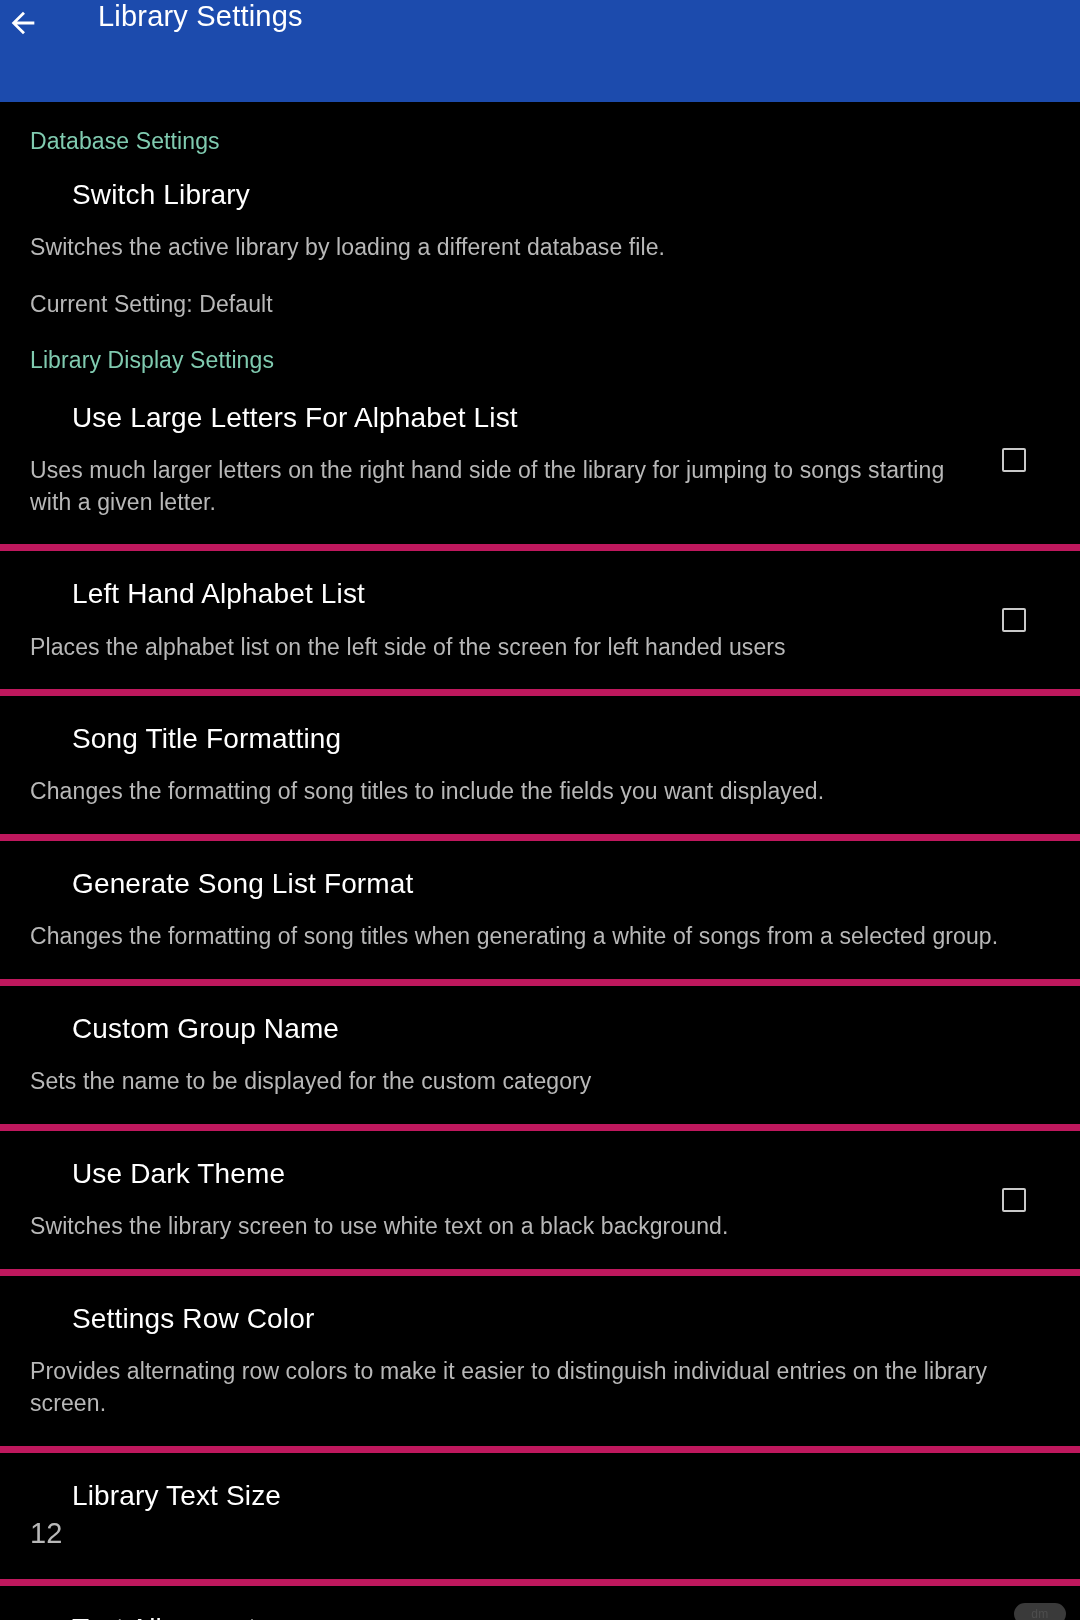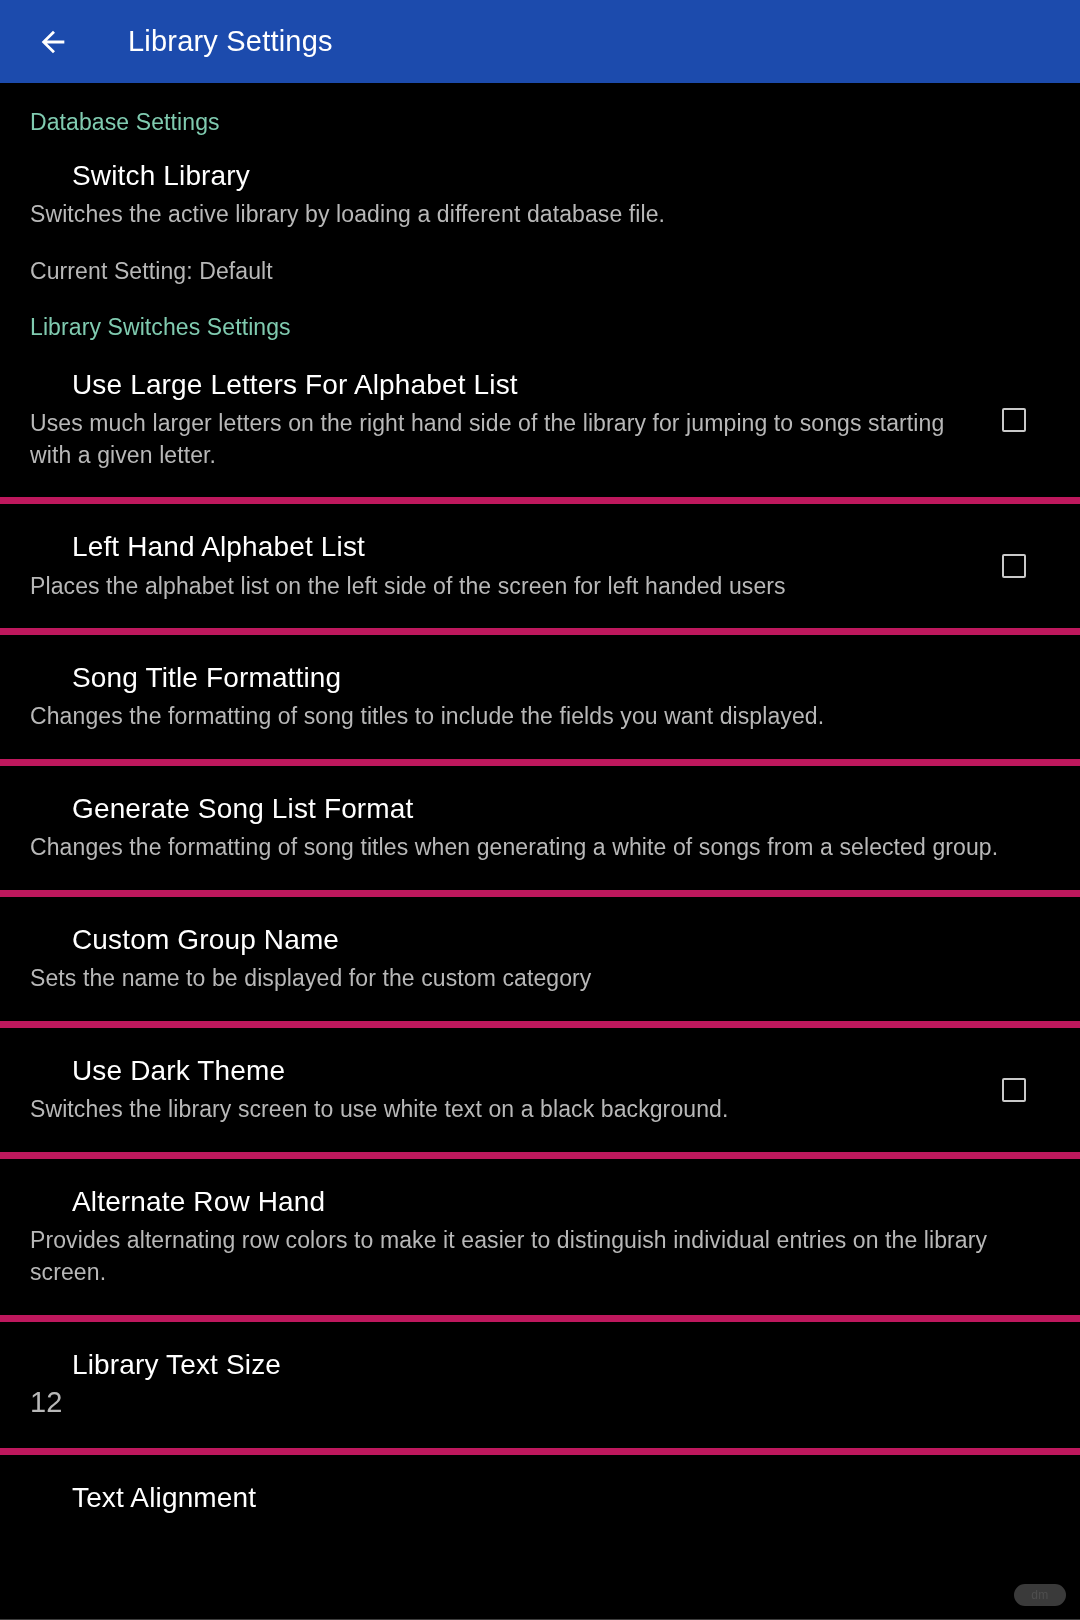--- a/index.html
+++ b/index.html
@@ -5,25 +5,24 @@
   * { margin:0; padding:0; box-sizing:border-box; }
   html, body {
     width:1080px; height:1620px;
     background:#2e2e2e;
     font-family:"Liberation Sans", sans-serif;
     overflow:hidden;
   }
 
   
   .appbar{
-    height:83px;
+    height:102px;
     background:#1c4bad;
     display:flex;
-    align-items:center;
-    padding-left:30px;
+    align-items:flex-start;
     position:relative;
     z-index:5;
   }
   .back-btn{
     width:46px; height:46px;
     display:flex; align-items:center; justify-content:center;
     cursor:pointer;
     flex:0 0 auto;
   }
   .back-btn svg{ display:block; }
@@ -64,21 +63,21 @@
     color:#ffffff;
     font-size:28px;
     line-height:1.22;
     letter-spacing:.15px;
     margin-left:42px;
   }
   .row-desc{
     color:#b8b8b8;
     font-size:23px;
     line-height:1.38;
-    margin-top:6px;
+    margin-top:20px;
     letter-spacing:.1px;
   }
   .row-value{
     color:#b8b8b8;
     font-size:29px;
     line-height:1.38;
     letter-spacing:.1px;
   }
   .row-current{
     color:#b8b8b8;
@@ -152,21 +151,21 @@
 <div class="content">
 
   <div class="section-header">Database Settings</div>
 
   <div class="plain-block">
     <div class="row-title">Switch Library</div>
     <div class="row-desc">Switches the active library by loading a different database file.</div>
     <div class="row-current">Current Setting: Default</div>
   </div>
 
-  <div class="section-header">Library Switches Settings</div>
+  <div class="section-header">Library Display Settings</div>
 
   <div class="row">
     <div class="row-main">
       <div class="row-title">Use Large Letters For Alphabet List</div>
       <div class="row-desc">Uses much larger letters on the right hand side of the library for jumping to songs starting with a given letter.</div>
     </div>
     <div class="row-control">
       <div class="checkbox"></div>
     </div>
   </div>
@@ -208,21 +207,21 @@
       <div class="row-title">Use Dark Theme</div>
       <div class="row-desc">Switches the library screen to use white text on a black background.</div>
     </div>
     <div class="row-control">
       <div class="checkbox"></div>
     </div>
   </div>
 
   <div class="row divided nocontrol">
     <div class="row-main">
-      <div class="row-title">Alternate Row Hand</div>
+      <div class="row-title">Settings Row Color</div>
       <div class="row-desc">Provides alternating row colors to make it easier to distinguish individual entries on the library screen.</div>
     </div>
   </div>
 
   <div class="row divided nocontrol">
     <div class="row-main">
       <div class="row-title">Library Text Size</div>
       <div class="row-value">12</div>
     </div>
   </div>

